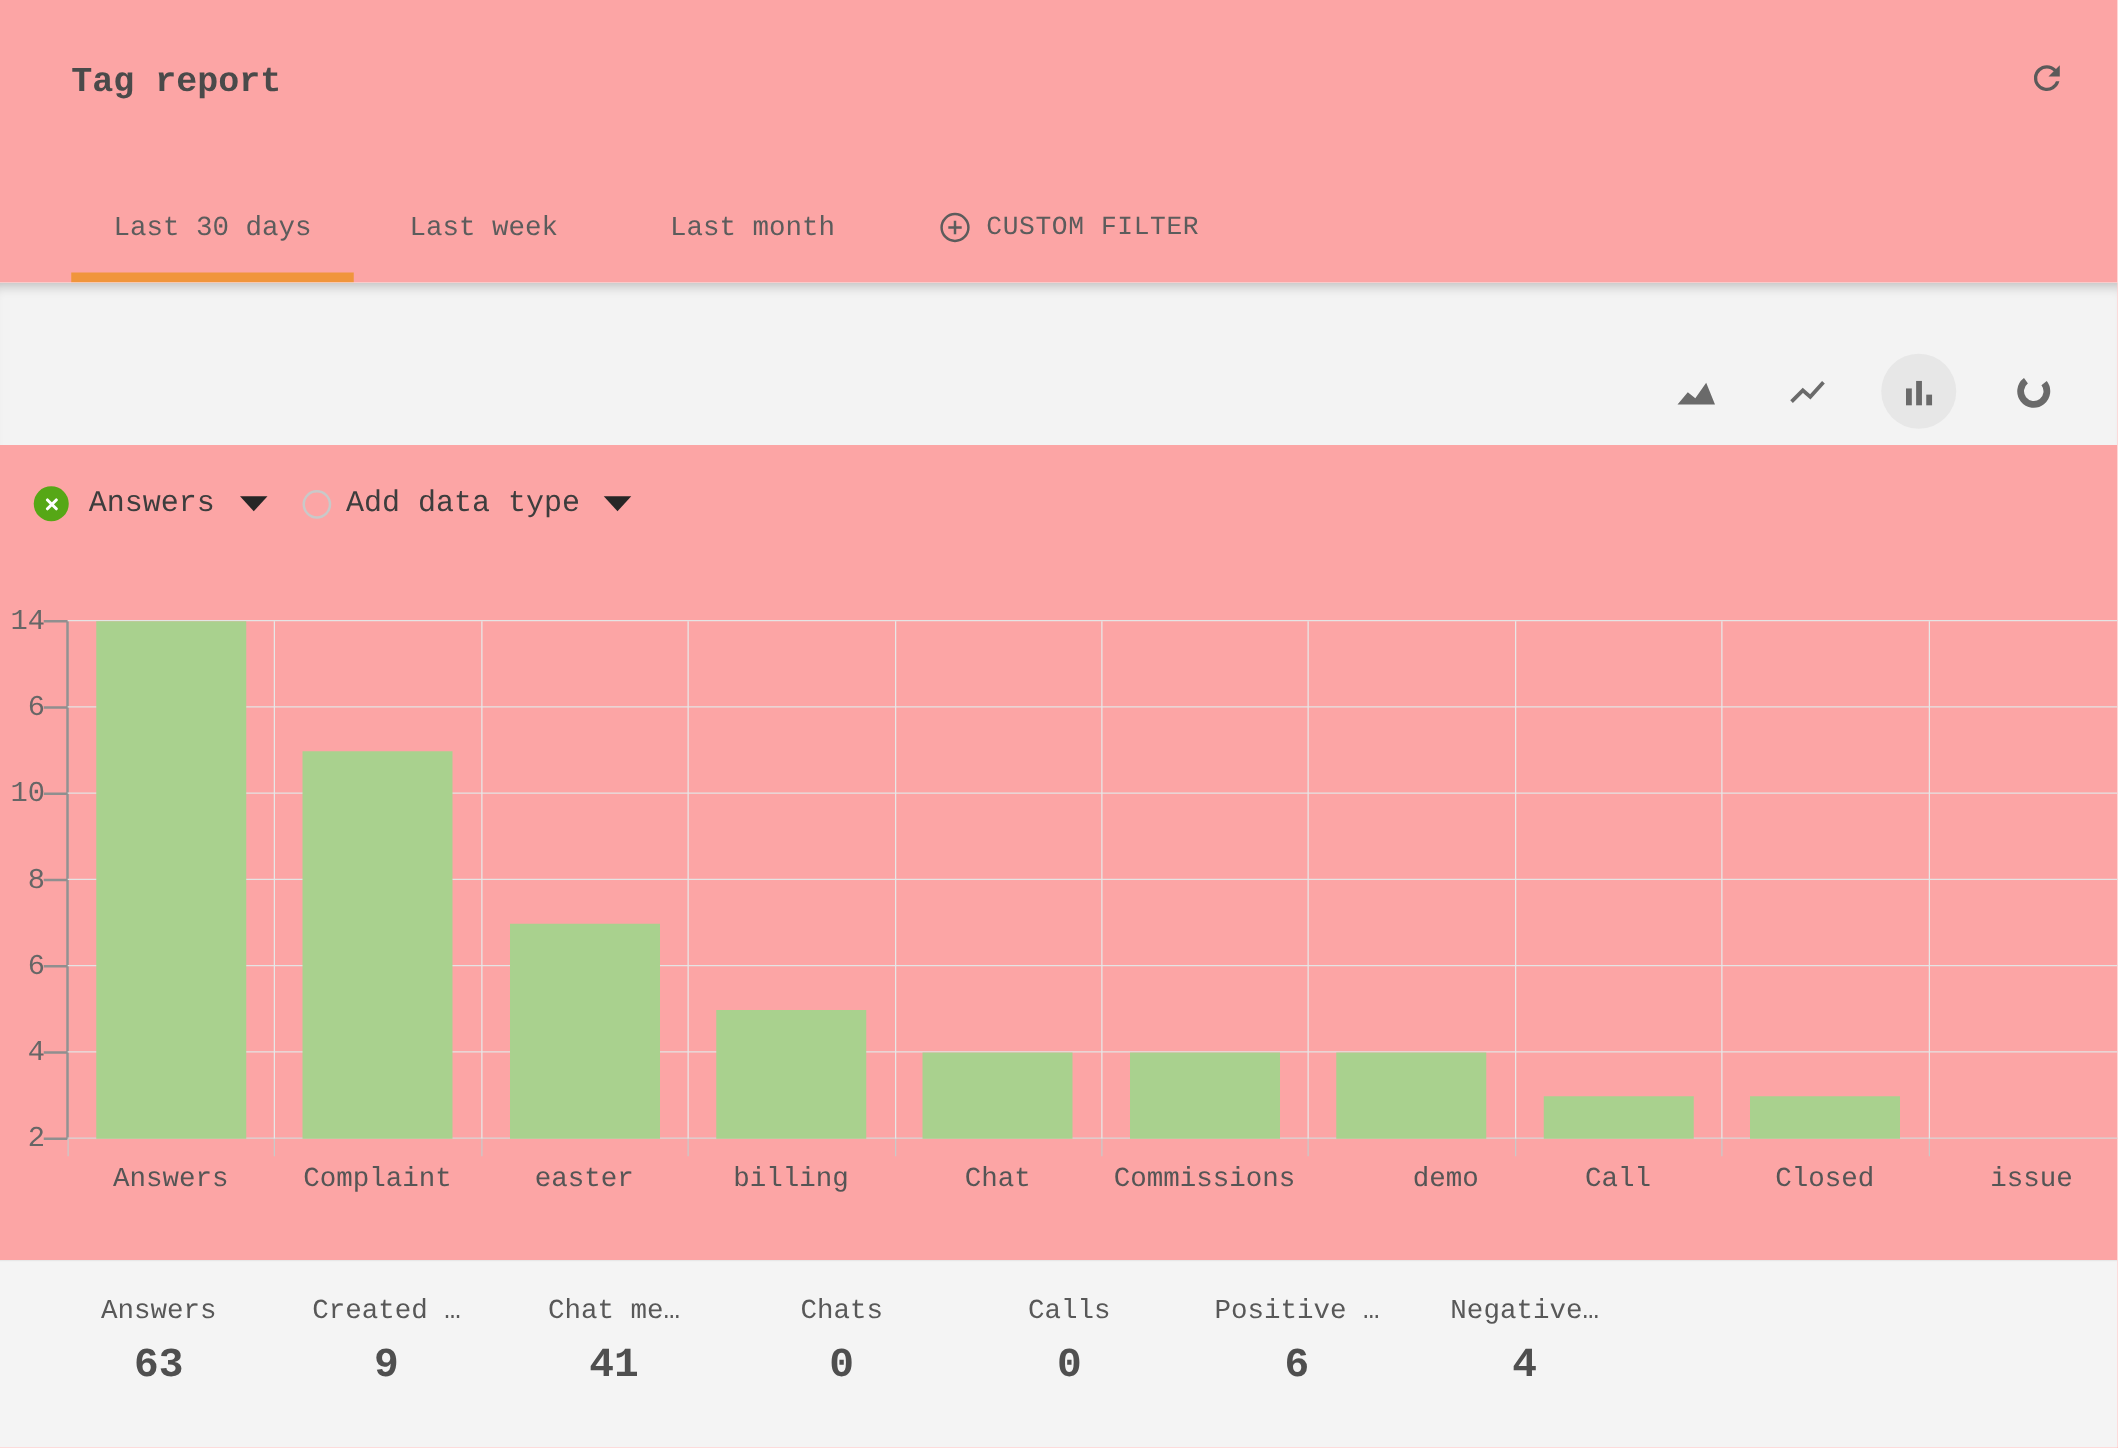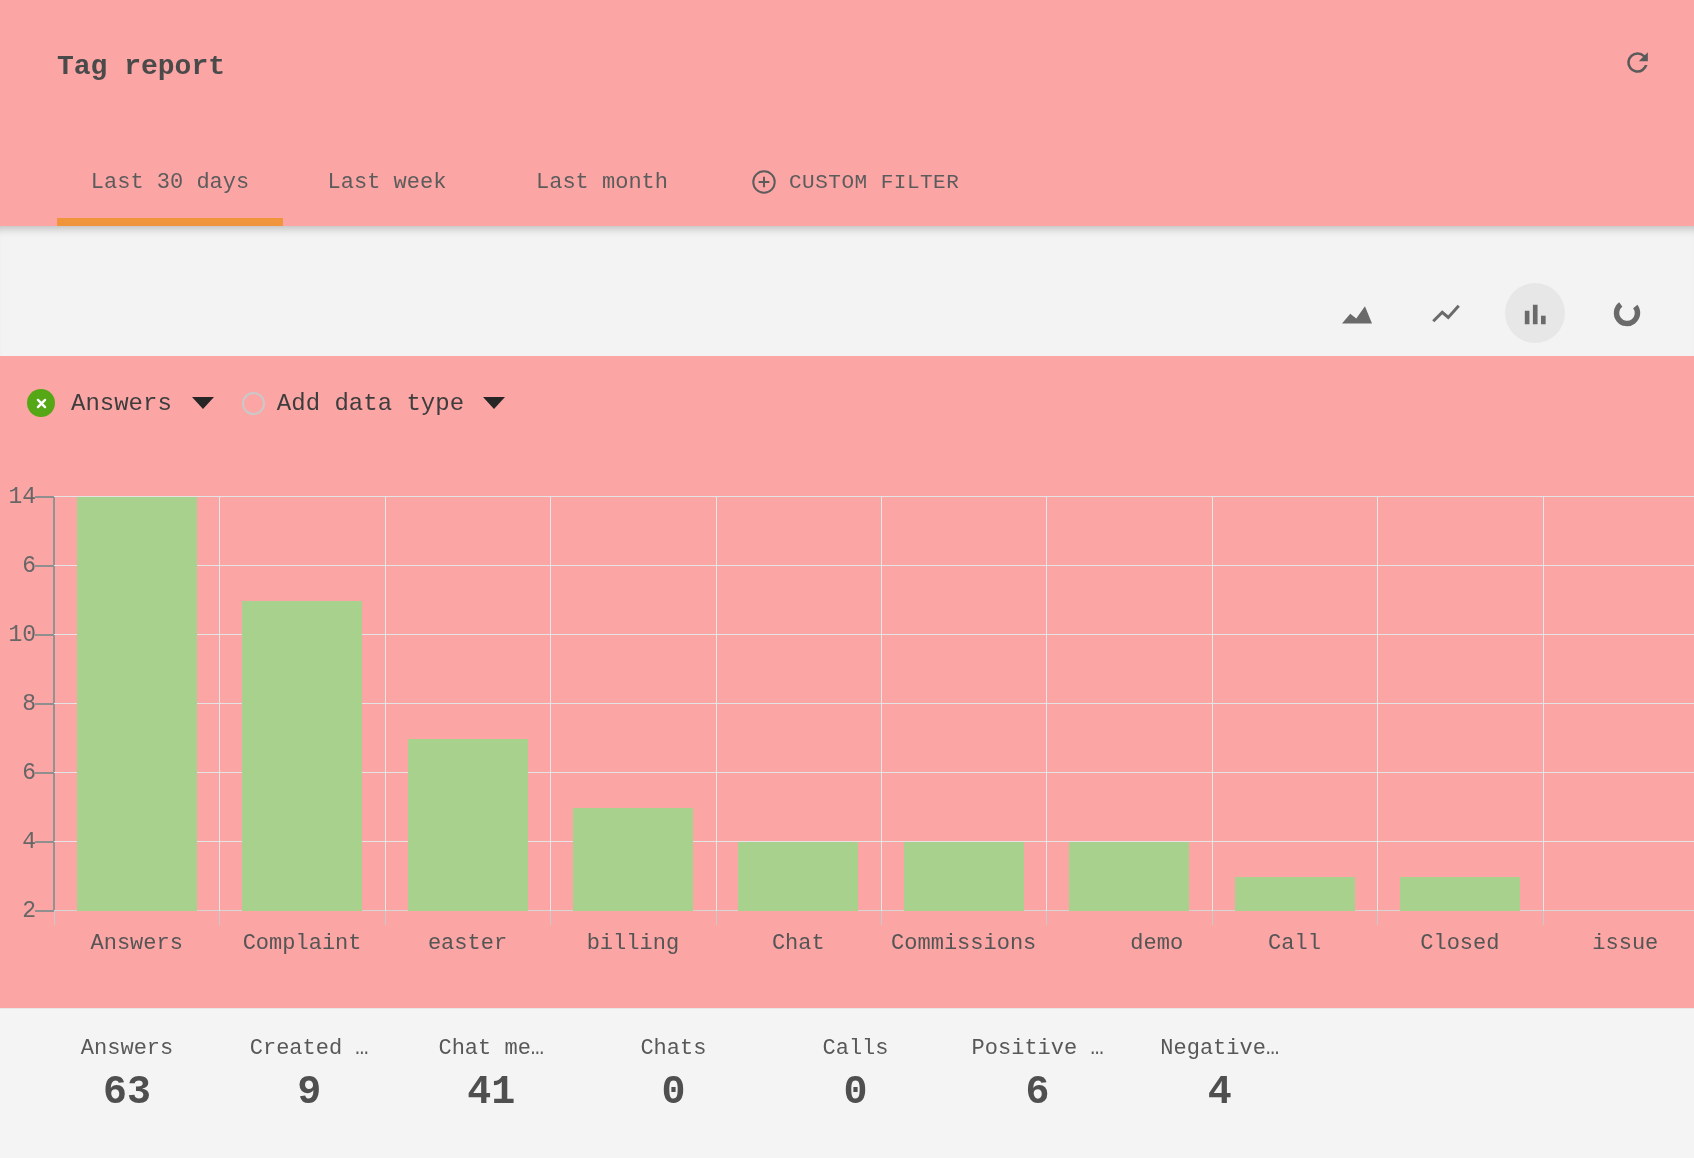--- a/index.html
+++ b/index.html
@@ -49,21 +49,21 @@
   .x-tick{position:absolute;width:1px;height:14px;top:414px;background:#c9c9c9;}
   .bar{position:absolute;bottom:0;width:120px;background:#a9d18e;cursor:pointer;}
   .x-axis{position:absolute;left:54px;top:930px;width:1654px;height:30px;}
   .x-cat-label{position:absolute;top:0;text-align:center;font-size:22px;color:#555;line-height:28px;}
 
   
   .summary{position:absolute;left:0;top:1008px;right:0;bottom:0;background:#f4f4f4;border-top:1px solid #e7e7e7;}
   .summary-grid{display:grid;grid-template-columns:repeat(9,1fr);margin:0 19px 0 36px;padding-top:28px;}
   .sum-item{text-align:center;cursor:pointer;}
   .sum-label{font-size:22px;color:#585858;line-height:24px;white-space:nowrap;overflow:hidden;}
-  .sum-value{font-size:40px;font-weight:700;color:#4f4f4f;line-height:36px;margin-top:14px;text-align:center;}
+  .sum-value{font-size:33px;font-weight:700;color:#4f4f4f;line-height:36px;margin-top:14px;text-align:center;}
 </style>
 </head>
 <body>
 
 <div id="app">
 
   <div class="page-title">Tag report</div>
 
   <button class="refresh-btn" title="">
     <span>

